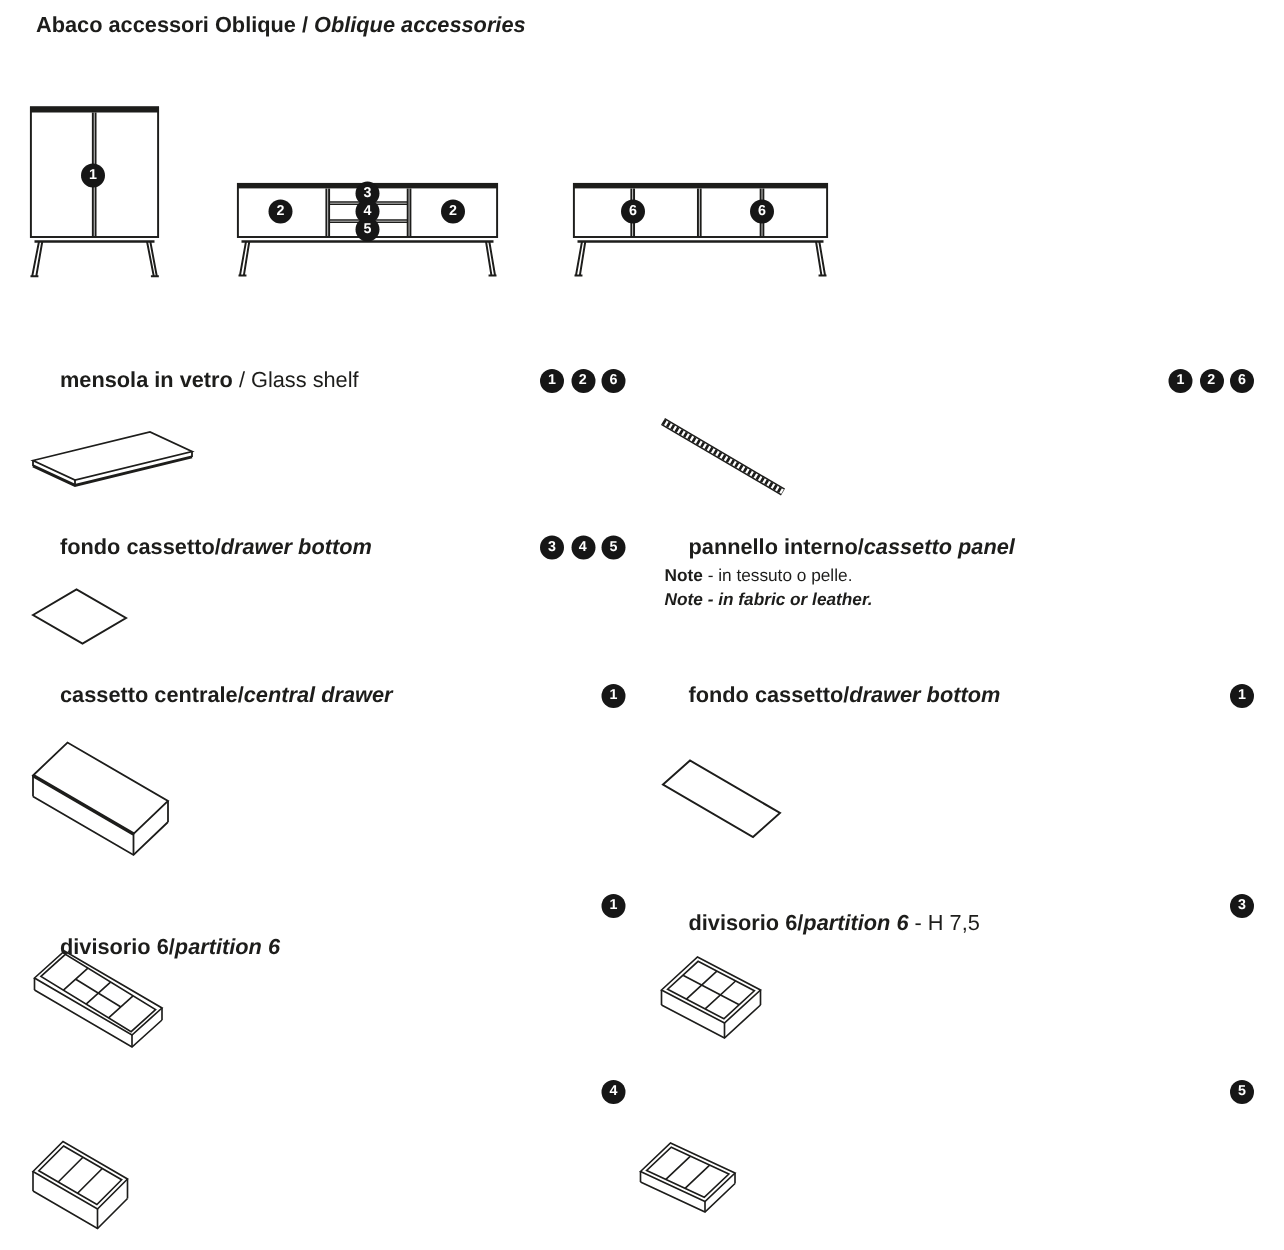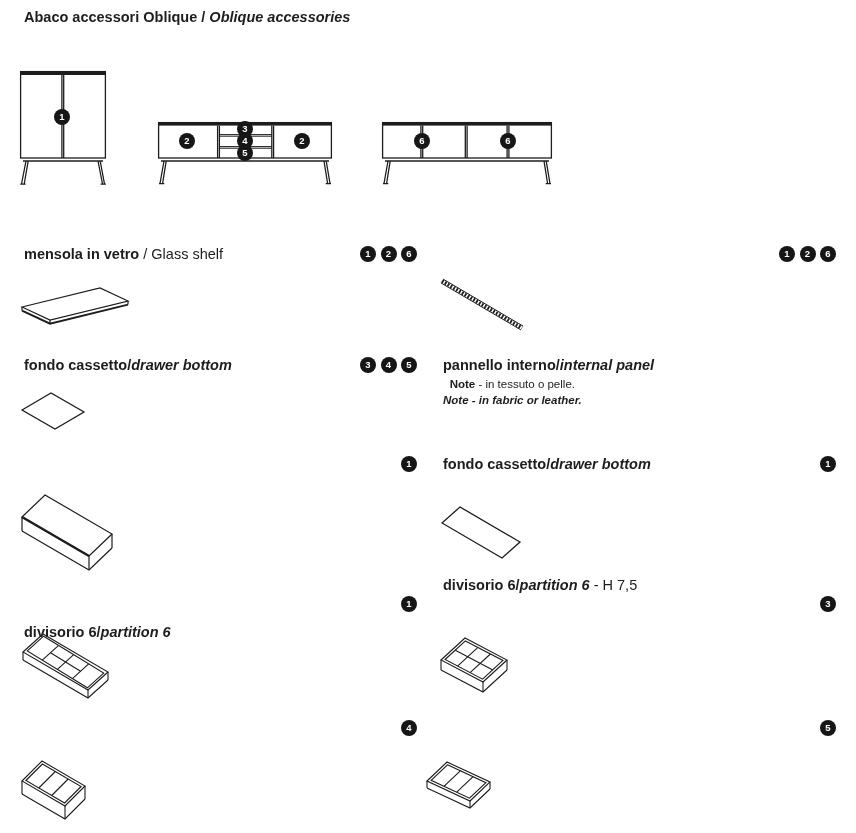--- a/index.html
+++ b/index.html
@@ -7,22 +7,22 @@
   .page {
     position:relative; width:856px; height:833px; background:#fff;
     font-family:"Liberation Sans","DejaVu Sans",sans-serif;
     color:#1d1d1b; overflow:hidden;
   }
   .title { position:absolute; left:24px; top:9px; font-size:14.5px; white-space:pre; }
   .b  { font-weight:700; }
   .bi { font-weight:700; font-style:italic; }
   .r  { font-weight:400; }
   .ri { font-weight:700; font-style:italic; }
-  .item-label { position:absolute; font-size:14.5px; line-height:16px; white-space:pre; }
-  .note { position:absolute; font-size:11.5px; line-height:15.5px; white-space:pre;text-align:center; }
+  .item-label { position:absolute; font-size:14.5px; line-height:16px; white-space:pre;margin-left:16px; }
+  .note { position:absolute; font-size:11.5px; line-height:15.5px; white-space:pre; }
   .badges { position:absolute; display:flex; gap:4.5px; }
   .badge {
     width:16px; height:16px; border-radius:50%; background:#161616; color:#fff;
     font-size:9.5px; font-weight:700; display:flex; align-items:center; justify-content:center;
     line-height:1; flex:0 0 auto;
   }
   .abs { position:absolute; }
   svg.draw { position:absolute; display:block; }
 </style>
 </head>
@@ -109,27 +109,28 @@
     </g>
   </svg>
 
   <div class="item-label" style="left:24px;top:357px"><span class="b">fondo cassetto</span><span class="b">/</span><span class="bi">drawer bottom</span></div>
   <div class="badges" style="top:357px;right:439px">
       <span class="badge">3</span>
       <span class="badge">4</span>
       <span class="badge">5</span>
     </div>
 
-  <div class="item-label" style="left:443px;top:357px"><span class="b">pannello interno</span><span class="b">/</span><span class="bi">internal panel</span></div>
+  <div class="item-label" style="left:443px;top:357px"><span class="b">pannello interno</span><span class="b">/</span><span class="bi">cassetto panel</span></div>
   <div class="note" style="left:443px;top:377px"><span class="b">Note</span><span class="r"> - in tessuto o pelle.</span><br><span class="bi">Note</span><span class="ri"> - in fabric or leather.</span></div>
 
   <svg class="draw" style="left:14px;top:386px" width="80" height="52" viewBox="0 0 80 52">
     <path d="M8,24 L37,7 L70,26 L41,43 Z" stroke="#1d1d1b" fill="none" stroke-width="1.3"></path>
   </svg>
 
+  <div class="item-label" style="left:24px;top:456px"><span class="b">cassetto centrale</span><span class="b">/</span><span class="bi">central drawer</span></div>
   <div class="badges" style="top:456px;right:439px">
       <span class="badge">1</span>
     </div>
 
   <div class="item-label" style="left:443px;top:456px"><span class="b">fondo cassetto</span><span class="b">/</span><span class="bi">drawer bottom</span></div>
   <div class="badges" style="top:456px;right:20px">
       <span class="badge">1</span>
     </div>
 
   <svg class="draw" style="left:14px;top:490px" width="110" height="85" viewBox="0 0 110 85">
@@ -143,21 +144,21 @@
 
   <svg class="draw" style="left:436px;top:500px" width="95" height="65" viewBox="0 0 95 65">
     <path d="M6,23 L24,7 L84,42 L66,58 Z" stroke="#1d1d1b" fill="none" stroke-width="1.3"></path>
   </svg>
 
   <div class="item-label" style="left:24px;top:624px"><span class="b">divisorio 6</span><span class="b">/</span><span class="bi">partition 6</span></div>
   <div class="badges" style="top:596px;right:439px">
       <span class="badge">1</span>
     </div>
 
-  <div class="item-label" style="left:443px;top:577px"><span class="b">divisorio 6</span><span class="b">/</span><span class="bi">partition 6</span><span class="r"> - H 7,5</span></div>
+  <div class="item-label" style="left:443px;top:608px"><span class="b">divisorio 6</span><span class="b">/</span><span class="bi">partition 6</span><span class="r"> - H 7,5</span></div>
   <div class="badges" style="top:596px;right:20px">
       <span class="badge">3</span>
     </div>
 
   <svg class="draw" style="left:12px;top:626px" width="105" height="80" viewBox="0 0 105 80">
     <g stroke="#1d1d1b" fill="none" stroke-width="1.1">
       <path d="M11,26 L31,8 L96,46 L76,64 Z"></path>
       <path d="M11,26 L11,34 M76,64 L76,72 M96,46 L96,54"></path>
       <path d="M11,34 L76,72 L96,54"></path>
       <path d="M15.3,24.9 L31.6,10.2 L91.7,47.1 L75.4,61.8 Z"></path>

